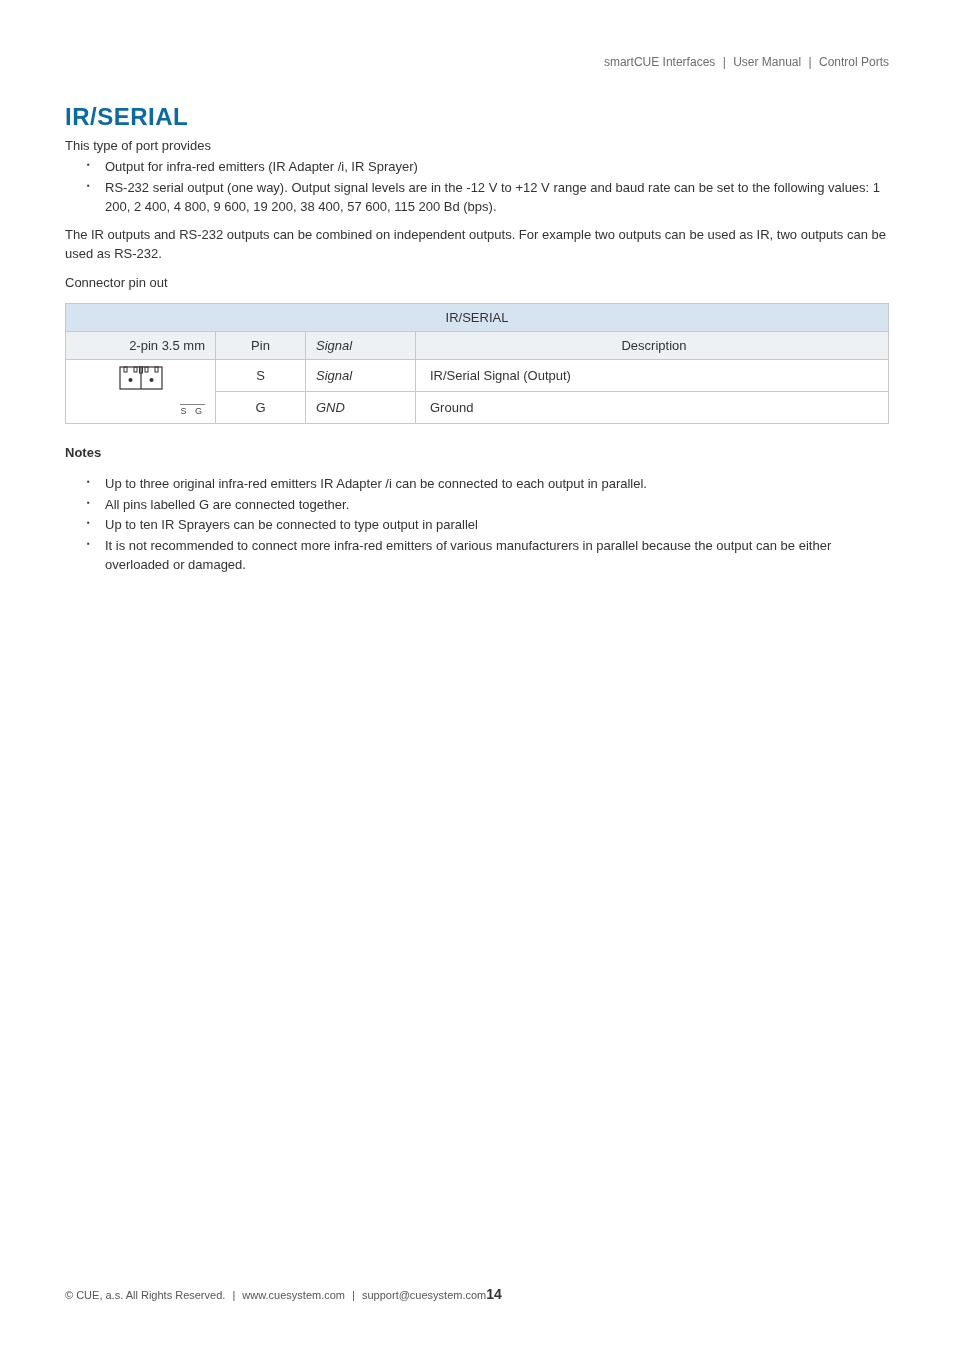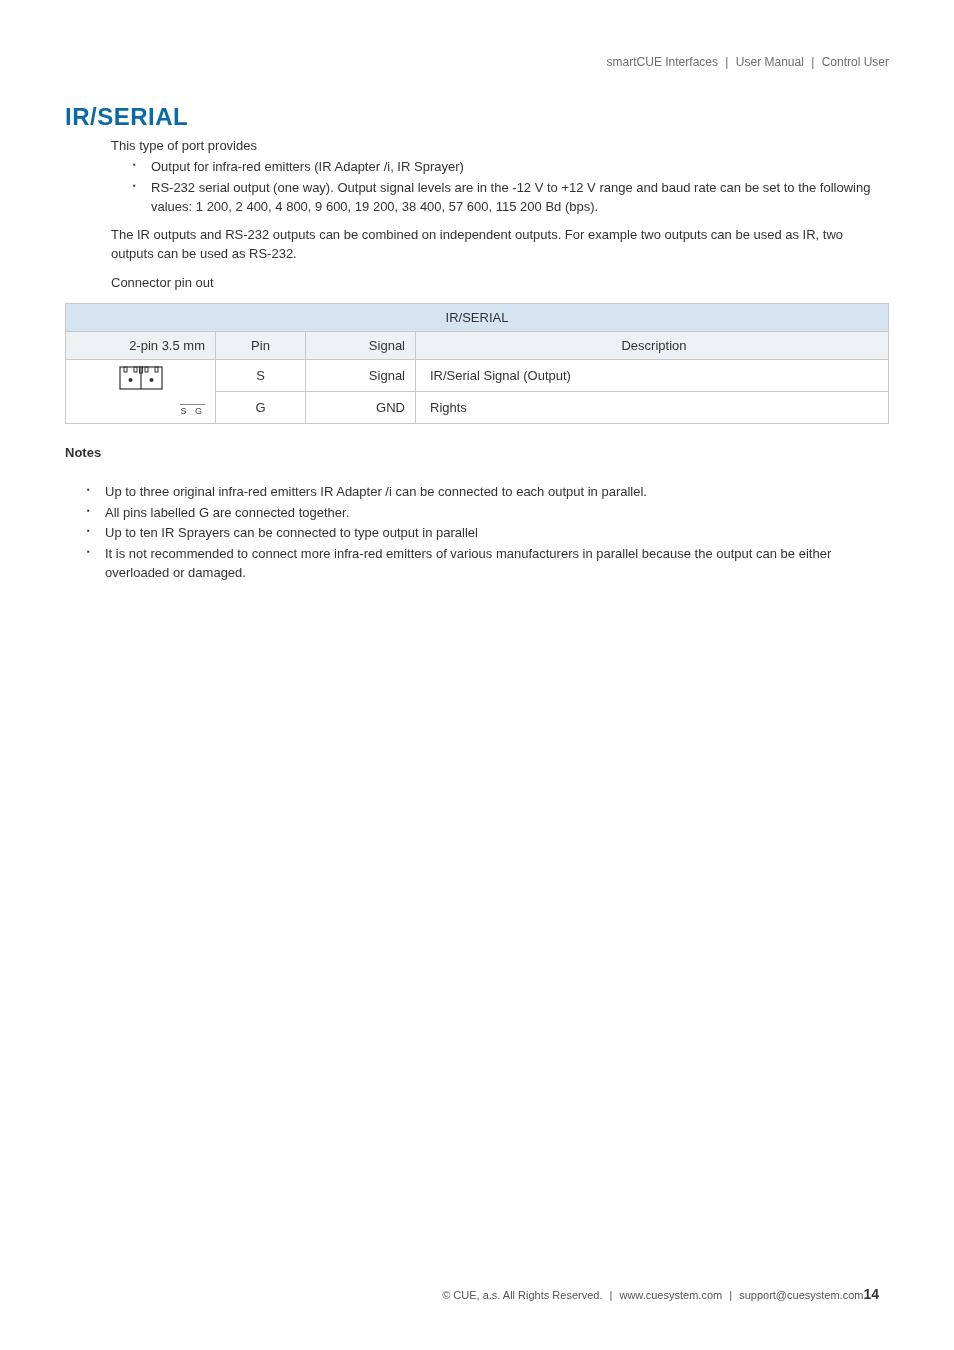--- a/index.html
+++ b/index.html
@@ -20,21 +20,20 @@
   }
   .breadcrumb span.sep { margin: 0 4px; }
   h1.section-title {
     color: #0a6aa6;
     font-size: 24px;
     font-weight: bold;
     letter-spacing: 0.5px;
     margin-bottom: 6px;
   }
   .body-block {
-    margin-left: 46px;
     line-height: 1.45;
     font-size: 13px;
     color: #333;
   }
   .intro { margin-bottom: 2px; }
   ul.bullets {
     list-style: none;
     padding-left: 40px;
     margin-bottom: 10px;
   }
@@ -70,65 +69,65 @@
     font-weight: normal;
     color: #333;
   }
   table.pinout tr.head-row th {
     background: #eef1f3;
     font-weight: normal;
     color: #333;
   }
   table.pinout .col-conn { width: 150px; text-align: right; }
   table.pinout .col-pin { width: 90px; text-align: center; }
-  table.pinout .col-sig { width: 110px; text-align: right; }
+  table.pinout .col-sig { width: 110px; text-align: left; font-style: italic; }
   table.pinout td.desc { text-align: left; padding-left: 14px; }
   .connector-cell { text-align: center; }
   .connector-svg { display: block; margin: 0 auto 2px auto; }
   .connector-labels {
     font-size: 9px;
     letter-spacing: 3px;
     color: #444;
     border-top: 0.5px solid #888;
     display: inline-block;
     padding-top: 1px;
     margin-top: 12px;
   }
   .notes-heading {
     font-weight: bold;
     font-size: 13px;
-    margin-bottom: 20px;
+    margin-bottom: 12px;
   }
   .footer {
     position: absolute;
     bottom: 48px;
     left: 65px;
-    right: 75px;
+    right: 81px;
     font-size: 11px;
     color: #555;
     display: flex;
-    justify-content: flex-end;
+    justify-content: flex-start;
     align-items: baseline;
   }
   .footer .pg {
     font-weight: bold;
     color: #333;
     font-size: 14px;
   }
   .footer .sep { margin: 0 4px; }
 </style>
 </head>
 <body>
 
 <div class="breadcrumb">
   <span>smartCUE Interfaces</span>
   <span class="sep">|</span>
   <span>User Manual</span>
   <span class="sep">|</span>
-  <span>Control User</span>
+  <span>Control Ports</span>
 </div>
 
 <h1 class="section-title">IR/SERIAL</h1>
 
 <div class="body-block">
   <p class="intro">This type of port provides</p>
   <ul class="bullets">
     <li>Output for infra-red emitters (IR Adapter /i, IR Sprayer)</li>
     <li>RS-232 serial output (one way). Output signal levels are in the -12 V to +12 V range and baud rate can be set to the following values: 1 200, 2 400, 4 800, 9 600, 19 200, 38 400, 57 600, 115 200 Bd (bps).</li>
   </ul>
@@ -162,21 +161,21 @@
       </svg>
       <span class="connector-labels">S G</span>
     </td>
     <td class="col-pin">S</td>
     <td class="col-sig">Signal</td>
     <td class="desc">IR/Serial Signal (Output)</td>
   </tr>
   <tr>
     <td class="col-pin">G</td>
     <td class="col-sig">GND</td>
-    <td class="desc">Rights</td>
+    <td class="desc">Ground</td>
   </tr>
 </tbody>
   </table>
 
 <div class="body-block" style="margin-left:0;">
   <p class="notes-heading">Notes</p>
   <ul class="bullets">
     <li>Up to three original infra-red emitters IR Adapter /i can be connected to each output in parallel.</li>
     <li>All pins labelled G are connected together.</li>
     <li>Up to ten IR Sprayers can be connected to type output in parallel</li>

